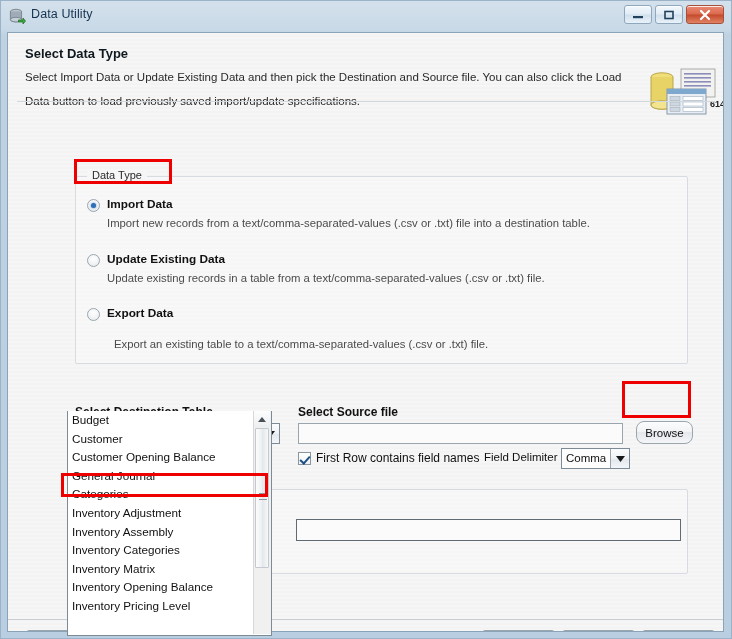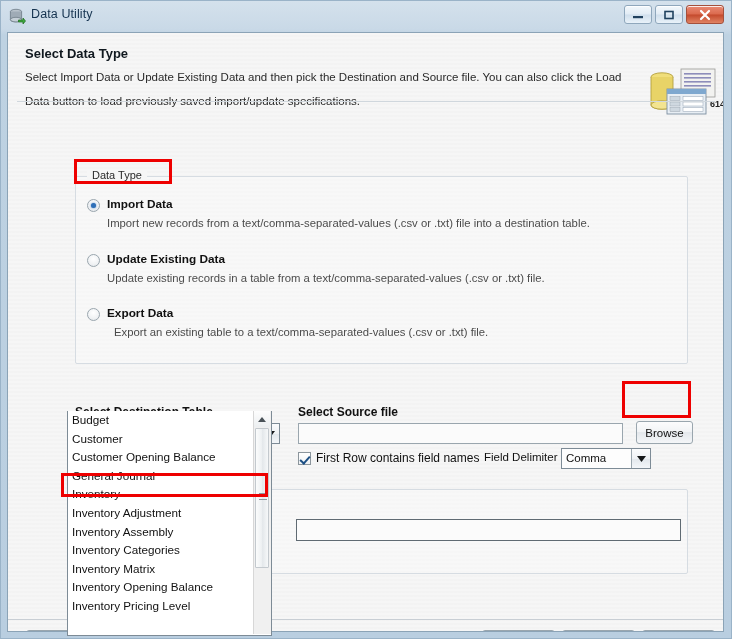--- a/index.html
+++ b/index.html
@@ -304,21 +304,21 @@
     box-sizing: border-box;
     border: 1px solid #9aa6ae;
     background: #fbfbfb;
   }
   #btn-browse {
     position: absolute;
     left: 628px; top: 388px;
     width: 57px; height: 23px;
     box-sizing: border-box;
     border: 1px solid #9aa6ae;
-    border-radius: 3px;
+    border-radius: 8px;
     background: linear-gradient(to bottom, #fcfcfd 0%, #f1f3f5 48%, #e4e8ec 50%, #f4f6f8 100%);
     font-size: 11.5px;
     color: #111;
     display: flex; align-items: center; justify-content: center;
   }
 
   
   #chk-firstrow {
     position: absolute;
     left: 290px; top: 419px;
@@ -346,21 +346,21 @@
   #lbl-delim {
     position: absolute;
     left: 476px; top: 418px;
     font-size: 11.5px;
     color: #111;
     white-space: nowrap;
   }
   #combo-delim {
     position: absolute;
     left: 553px; top: 415px;
-    width: 90px; height: 21px;
+    width: 69px; height: 21px;
     box-sizing: border-box;
     border: 1px solid #7d8b96;
     background: #fdfdfd;
   }
   #combo-delim-value {
     position: absolute;
     left: 4px; top: 3px;
     font-size: 11.5px;
     color: #111;
   }
@@ -516,21 +516,21 @@
       <div class="radio-row" style="top:76px;">
         <span class="radio-ctl"></span>
         <span class="radio-label">Update Existing Data</span>
       </div>
       <div class="radio-desc" style="top:95px;">Update existing records in a table from a text/comma-separated-values (.csv or .txt) file.</div>
 
       <div class="radio-row" style="top:130px;">
         <span class="radio-ctl"></span>
         <span class="radio-label">Export Data</span>
       </div>
-      <div class="radio-desc" style="top:149px;padding-left:7px;">Export an existing table to a text/comma-separated-values (.csv or .txt) file.</div>
+      <div class="radio-desc" style="top:161px;padding-left:7px;">Export an existing table to a text/comma-separated-values (.csv or .txt) file.</div>
     </div>
 
     <div class="section-label" id="lbl-dest">Select Destination Table</div>
     <div class="section-label" id="lbl-src">Select Source file</div>
 
     <div id="combo-dest">
       <span id="combo-dest-value"></span>
       <span id="combo-dest-arrow">
         <svg width="9" height="6" viewBox="0 0 9 6">
               <path d="M0 0 L9 0 L4.5 6 Z" fill="#16181a"></path>
@@ -566,21 +566,21 @@
 
   </div>
   </div>
 
   <div id="dropdown">
     <div id="dropdown-items">
         <div class="dd-item">Budget</div>
         <div class="dd-item">Customer</div>
         <div class="dd-item">Customer Opening Balance</div>
         <div class="dd-item">General Journal</div>
-        <div class="dd-item">Inventory</div>
+        <div class="dd-item">Categories</div>
         <div class="dd-item">Inventory Adjustment</div>
         <div class="dd-item">Inventory Assembly</div>
         <div class="dd-item">Inventory Categories</div>
         <div class="dd-item">Inventory Matrix</div>
         <div class="dd-item">Inventory Opening Balance</div>
         <div class="dd-item">Inventory Pricing Level</div>
       </div>
     <div id="dd-scroll">
       <div id="dd-scroll-up">
         <svg width="8" height="5" viewBox="0 0 8 5">

